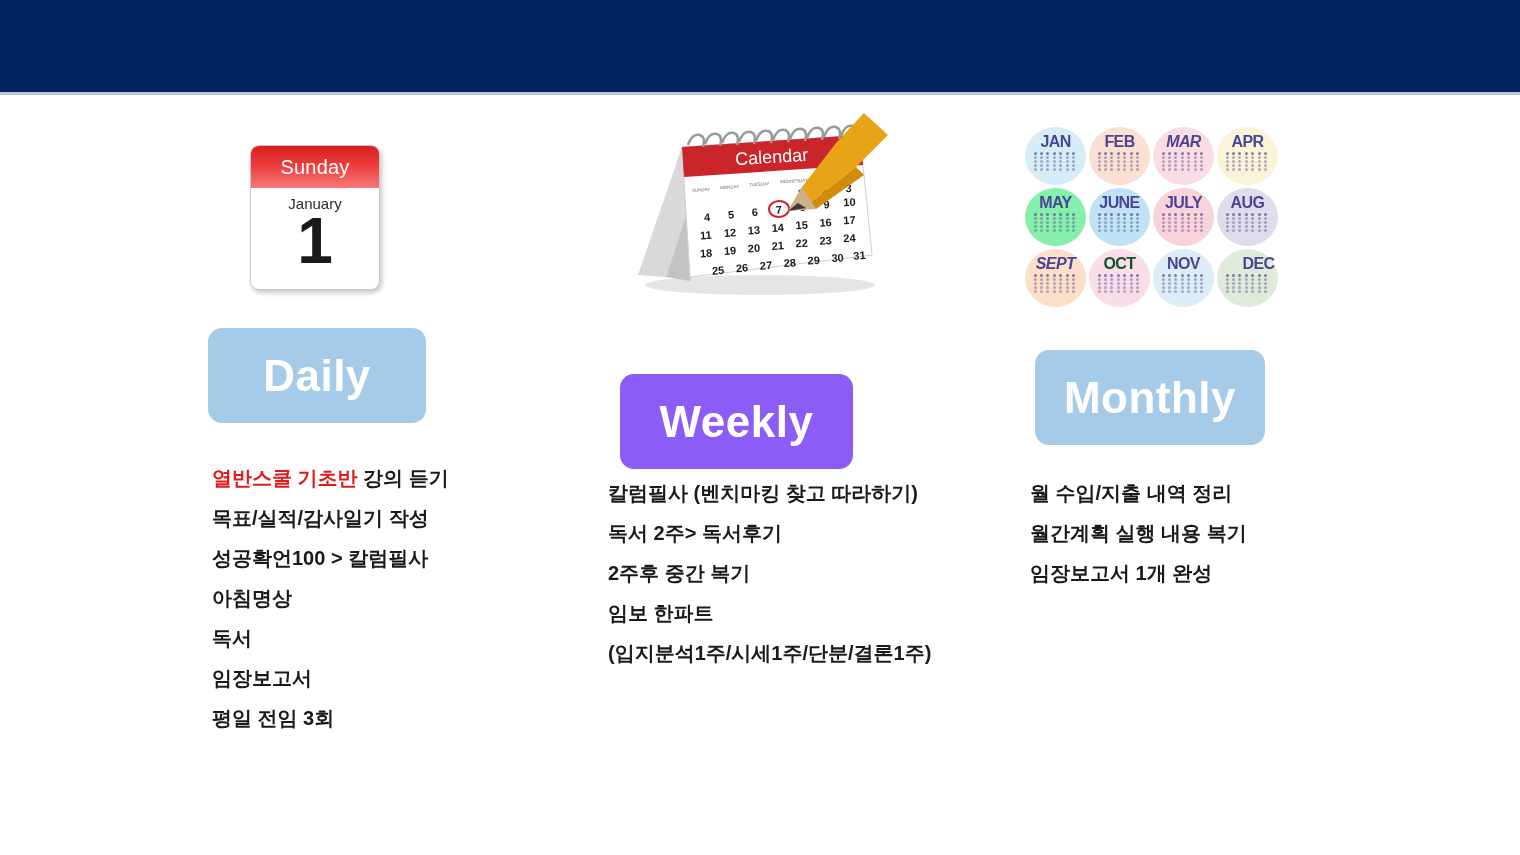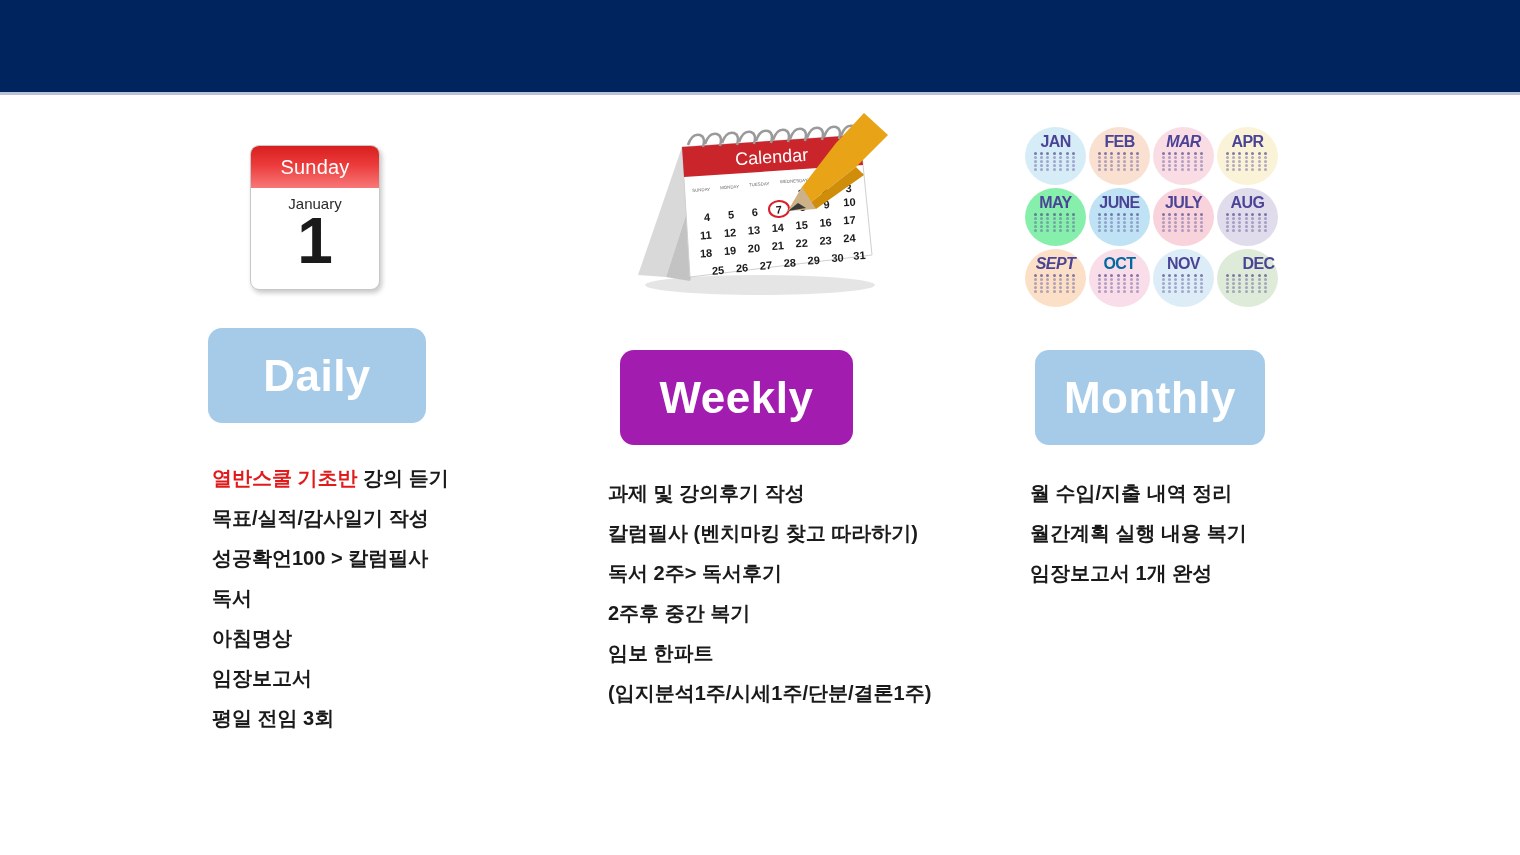--- a/index.html
+++ b/index.html
@@ -217,22 +217,22 @@
       </div>
 
       <div class="pill pill-daily" style="background: rgb(166, 203, 233); color: rgb(255, 255, 255);">
         <span>Daily</span>
       </div>
 
       <div class="task-list list-daily" style="color: rgb(26, 26, 26); margin-left: 16px;">
         <span class="item"><span class="em" style="color: rgb(224, 27, 27);">열반스쿨 기초반</span><span> 강의 듣기</span></span>
         <span class="item">목표/실적/감사일기 작성</span>
         <span class="item">성공확언100 &gt; 칼럼필사</span>
+        <span class="item">아침명상</span>
         <span class="item">독서</span>
-        <span class="item">아침명상</span>
         <span class="item">임장보고서</span>
         <span class="item">평일 전임 3회</span>
       </div>
     </div>
 
     <div class="col col-weekly">
 
       <div class="icon-area">
         <div class="desk-cal">
           <svg class="desk-svg" width="300" height="200" viewBox="0 0 300 200">
@@ -318,26 +318,25 @@
             <g>
               <polygon points="168,106 182,82 216,38 244,8 268,30 236,62 190,98" fill="#e8a317"></polygon>
               <polygon points="190,98 236,62 244,70 196,104" fill="#cf8d0a"></polygon>
               <polygon points="168,106 182,82 196,104" fill="#cdb189"></polygon>
               <polygon points="168,106 178,98 186,103" fill="#3a3a3a"></polygon>
             </g>
           </svg>
         </div>
       </div>
 
-      <div class="pill pill-weekly" style="background: #a21caf; color: rgb(255, 255, 255);">
+      <div class="pill pill-weekly" style="background: #8b5cf6; color: rgb(255, 255, 255); margin-top: 24px;">
         <span>Weekly</span>
       </div>
 
       <div class="task-list list-weekly" style="color: rgb(26, 26, 26);">
-        <span class="item">과제 및 강의후기 작성</span>
         <span class="item">칼럼필사 (벤치마킹 찾고 따라하기)</span>
         <span class="item">독서 2주&gt; 독서후기</span>
         <span class="item">2주후 중간 복기</span>
         <span class="item">임보 한파트</span>
         <span class="item">(입지분석1주/시세1주/단분/결론1주)</span>
       </div>
     </div>
 
     <div class="col col-monthly">
 
@@ -697,21 +696,21 @@
                 <i></i>
                 <i></i>
                 <i></i>
                 <i></i>
                 <i></i>
                 <i></i>
                 <i></i>
               </div>
             </div>
             <div class="month-chip" style="background: rgb(249, 221, 232);">
-              <div class="mname" style="color: #0369a1;">OCT</div>
+              <div class="mname" style="color: #14532d;">OCT</div>
               <div class="mini-grid">
                 <i class="hdr"></i>
                 <i class="hdr"></i>
                 <i class="hdr"></i>
                 <i class="hdr"></i>
                 <i class="hdr"></i>
                 <i class="hdr"></i>
                 <i class="hdr"></i>
                 <i></i>
                 <i></i>

